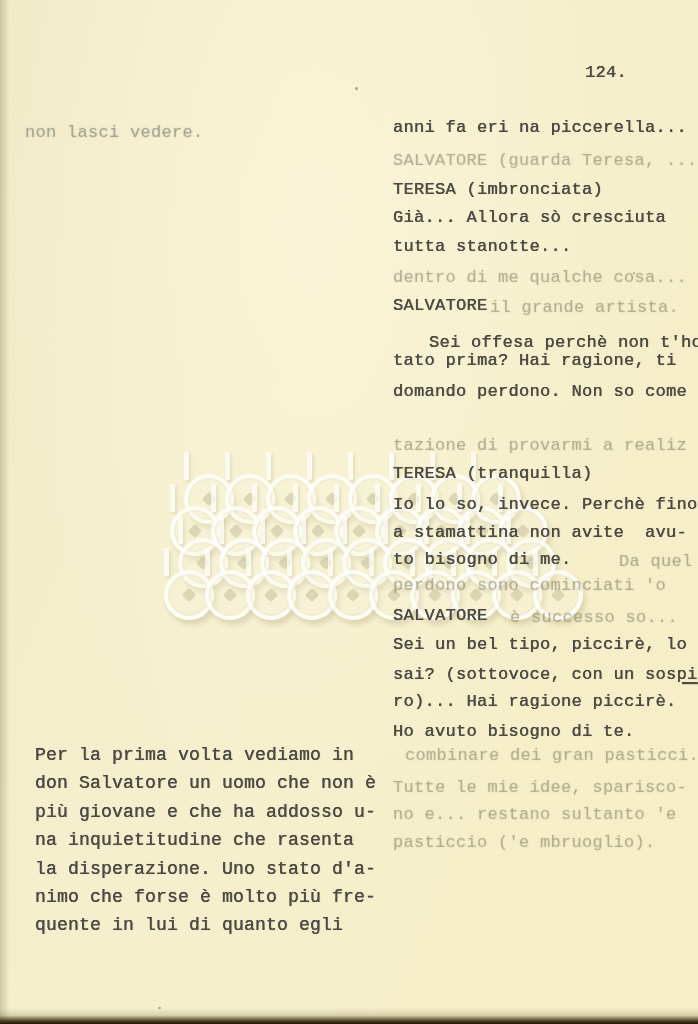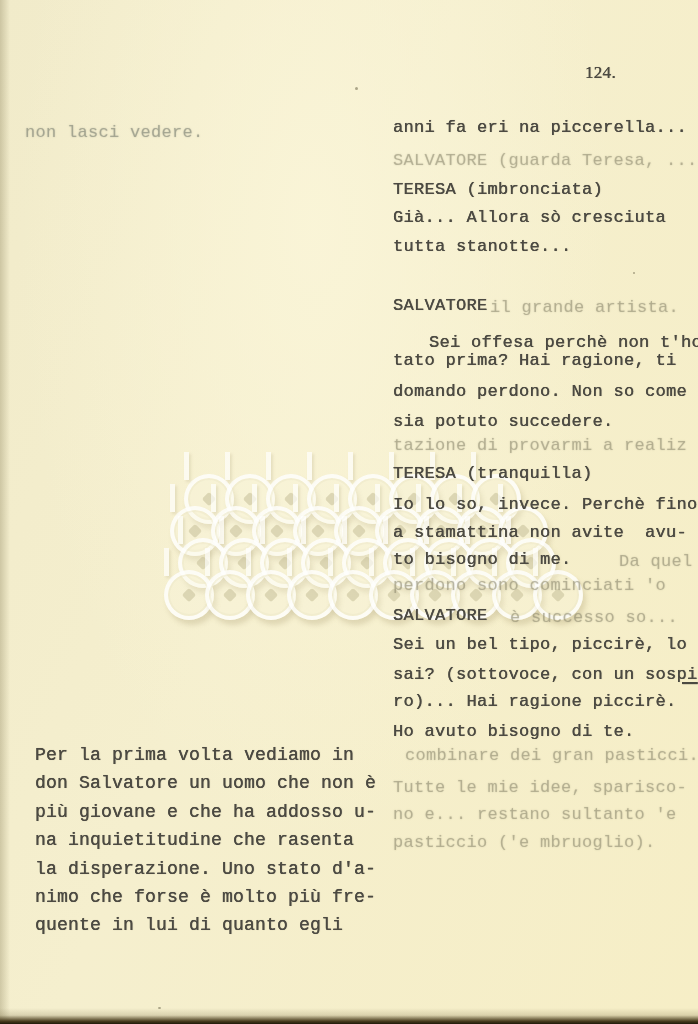--- a/index.html
+++ b/index.html
@@ -33,21 +33,21 @@
     color:var(--ink,#4c4a42);
     white-space:pre;
     text-shadow:0 0 0.6px var(--ink,#4c4a42), 0.4px 0.4px 0.8px rgba(76,74,66,0.45);
   }
   .ghost-line{
     color:rgba(140,137,110,0.42);
     text-shadow:0 0 1.4px rgba(140,137,110,0.45);
   }
   .u{text-decoration:underline;text-underline-offset:3px;text-decoration-thickness:1.5px;}
 
-  .page-number{position:absolute;left:585px;top:62px;font-family:Liberation Serif, serif;}
+  .page-number{position:absolute;left:585px;top:62px;}
 
   .ghost-topleft{
     position:absolute;left:25px;top:122px;
     color:rgba(128,132,118,0.48);
     text-shadow:0 0 1.4px rgba(128,132,118,0.5);
   }
 
   .dialogue-col{position:absolute;left:393px;top:0;width:305px;height:900px;z-index:3;}
   .dialogue-col .tw{left:0;text-align:right;}
 
@@ -132,26 +132,26 @@
   <div class="tw page-number">124.</div>
 
   <div class="tw ghost-topleft">non lasci vedere.</div>
 
   <div class="dialogue-col" id="dialogue-col">
       <div class="tw" style="top: 117px; left: 0px;"><span>anni fa eri na piccerella...</span></div>
       <div class="tw ghost-line" style="top: 150px; left: 0px;"><span>SALVATORE (guarda Teresa, ...</span></div>
       <div class="tw" style="top: 179px; left: 0px;"><span>TERESA (imbronciata)</span></div>
       <div class="tw" style="top: 207px; left: 0px;"><span>Già... Allora sò cresciuta</span></div>
       <div class="tw" style="top: 236px; left: 0px;"><span>tutta stanotte...</span></div>
+      <div class="tw ghost-line" style="top: 267px; left: 0px;"><span>dentro di me qualche cosa...</span></div>
       <div class="tw" style="top: 295px; left: 0px;"><span>SALVATORE</span></div>
       <div class="tw ghost-line" style="top: 297px; left: 97px;"><span>il grande artista.</span></div>
       <div class="tw" style="top: 332px; left: 0px; margin-left: 36px;"><span>Sei offesa perchè non t'ho </span><span class="u">no</span></div>
       <div class="tw" style="top: 350px; left: 0px;"><span>tato prima? Hai ragione, ti</span></div>
       <div class="tw" style="top: 381px; left: 0px;"><span>domando perdono. Non so come</span></div>
-      <div class="tw" style="top: 411px; left: 0px;"><span>sia potuto succedere.</span></div>
       <div class="tw" style="top: 463px; left: 0px;"><span>TERESA (tranquilla)</span></div>
       <div class="tw ghost-line" style="top: 435px; left: 0px;"><span>tazione di provarmi a realiz</span></div>
       <div class="tw" style="top: 494px; left: 0px;"><span>Io lo so, invece. Perchè fino</span></div>
       <div class="tw" style="top: 522px; left: 0px;"><span>a stamattina non avite  avu-</span></div>
       <div class="tw" style="top: 549px; left: 0px;"><span>to bisogno di me.</span></div>
       <div class="tw ghost-line" style="top: 551px; left: 226px;"><span>Da quel</span></div>
       <div class="tw ghost-line" style="top: 575px; left: 0px;"><span>perdono sono cominciati 'o</span></div>
       <div class="tw" style="top: 605px; left: 0px;"><span>SALVATORE</span></div>
       <div class="tw ghost-line" style="top: 607px; left: 117px;"><span>è successo so...</span></div>
       <div class="tw" style="top: 634px; left: 0px;"><span>Sei un bel tipo, piccirè, lo</span></div>

